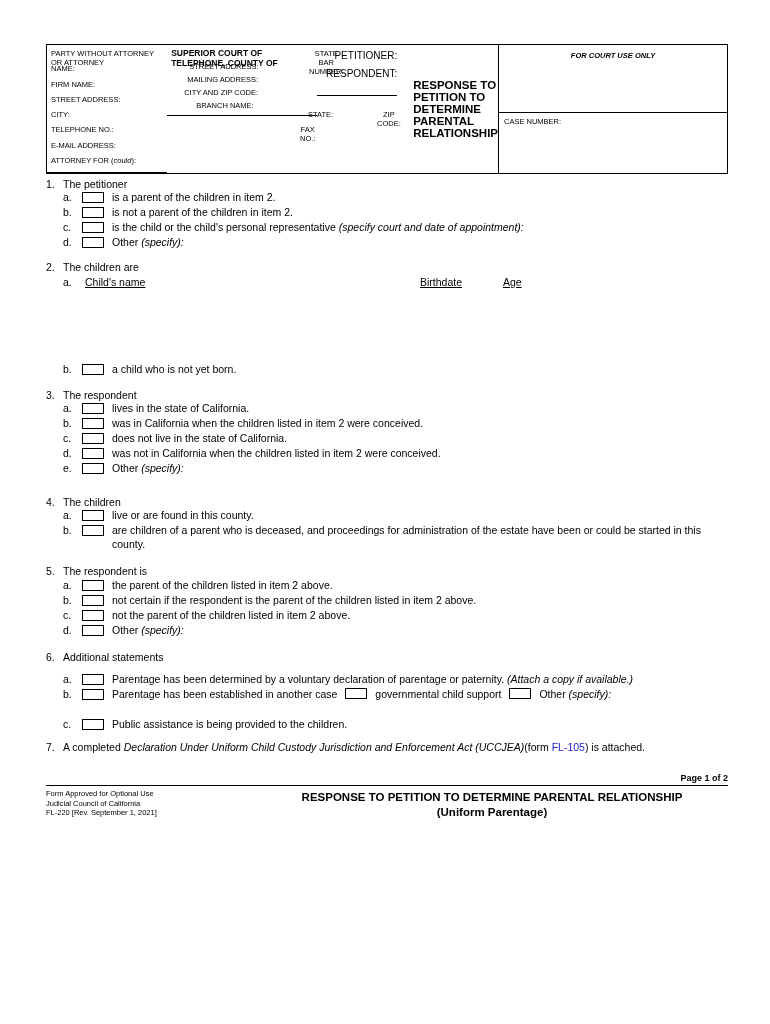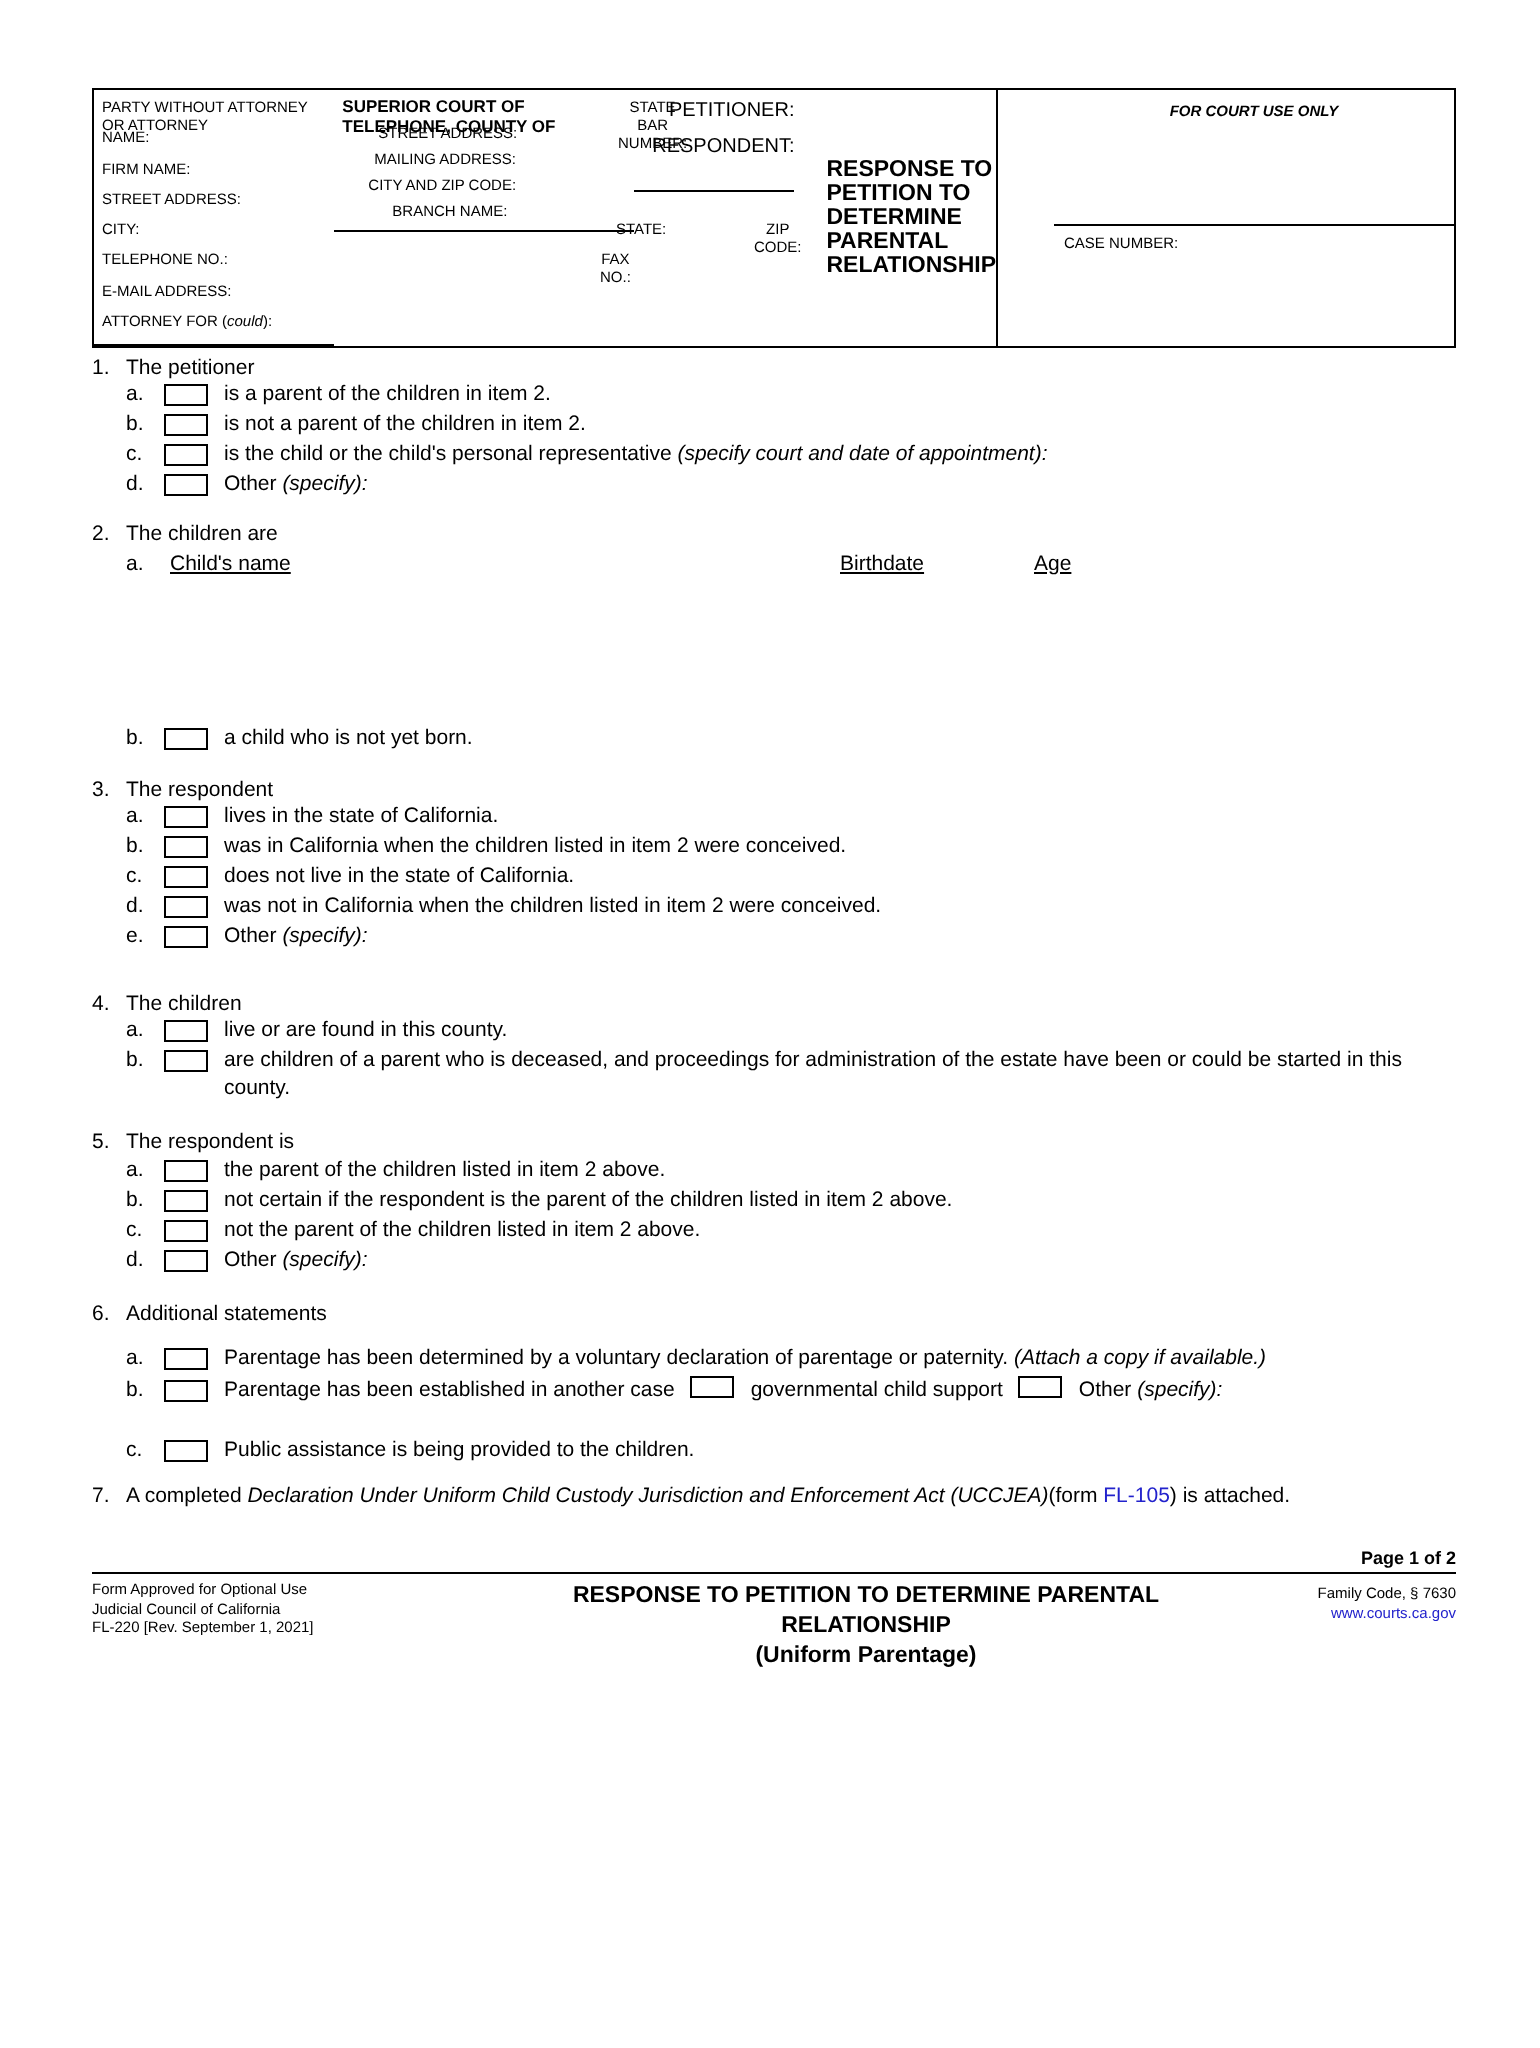--- a/index.html
+++ b/index.html
@@ -5,21 +5,21 @@
   * { box-sizing: border-box; margin: 0; padding: 0; }
   body { margin: 0; background: #ffffff; }
   .page { position: relative; width: 770px; height: 1024px; background: #fff;
           font-family: "Liberation Sans", sans-serif; color: #000; overflow: hidden; }
   .content { position: absolute; left: 46px; top: 44px; width: 682px; }
 
   .form-number { text-align: right; font-weight: bold; font-size: 11px; height: 13px; }
 
   .header-box { display: flex; border: 1.5px solid #000; }
   .hcol-left { width: 452px; border-right: 1.5px solid #000; display: flex; flex-direction: row; }
-  .hcol-right { flex: 1; display: flex; flex-direction: column; margin-left: 28px; }
+  .hcol-right { flex: 1; display: flex; flex-direction: column; }
 
   .block-attorney { height: 127.5px; border-bottom: 1.5px solid #000; padding: 4px 4px 0; font-size: 7.5px; }
   .a-line { position: relative; height: 15.3px; }
   .abs { position: absolute; top: 0; text-align: center; }
   .i { font-style: italic; }
 
   .block-court { height: 70.5px; border-bottom: 1.5px solid #000; padding: 3px 4px 0; }
   .court-title { font-weight: bold; font-size: 8.5px; height: 14px; }
   .c-line { font-size: 7.5px; height: 13px; }
   .c-street { padding-left: 18px; }
@@ -50,21 +50,21 @@
   .opt-row.wrapstart .cb { margin-top: 1px; }
   .opt-text { white-space: nowrap; }
   .opt-text.wrap { white-space: normal; width: 612px; }
 
   #item1 { margin-top: 4px; }
   #item2 { margin-top: 11px; }
   .cols-row { position: relative; margin-left: 17px; margin-top: 3px; height: 14px; }
   .col-letter { position: absolute; left: 0; }
   .col-child { position: absolute; left: 22px; text-decoration: underline; }
   .col-birthdate { position: absolute; left: 357px; text-decoration: underline; }
-  .col-age { position: absolute; left: 454px; text-decoration: underline; text-align: center; }
+  .col-age { position: absolute; left: 440px; text-decoration: underline; text-align: center; }
   .children-space { height: 72px; }
   #item3 { margin-top: 12px; }
   #item4 { margin-top: 20px; }
   #item5 { margin-top: 14px; }
   #item6 { margin-top: 14px; }
   #item6 .opt-row.first { margin-top: 10px; }
   #opt6c { margin-top: 16px; }
   .cb.inline { margin: 0 8px; display: inline-block; vertical-align: -1px; }
   #item7 { margin-top: 10px; display: flex; }
   .link { text-decoration: none; cursor: pointer; }
@@ -312,20 +312,16 @@
     <div class="footer">
       <div class="f-left">
         <div>Form Approved for Optional Use</div>
         <div>Judicial Council of California</div>
         <div>FL-220 [Rev. September 1, 2021]</div>
       </div>
       <div class="f-center">
         <div>RESPONSE TO PETITION TO DETERMINE PARENTAL RELATIONSHIP</div>
         <div>(Uniform Parentage)</div>
       </div>
-      <div class="f-right">
-        <div>Family Code, § 7630</div>
-        <div class="link" style="color: rgb(34, 34, 204);">www.courts.ca.gov</div>
-      </div>
     </div>
 
   </div>
 </div>
 
 </body></html>

